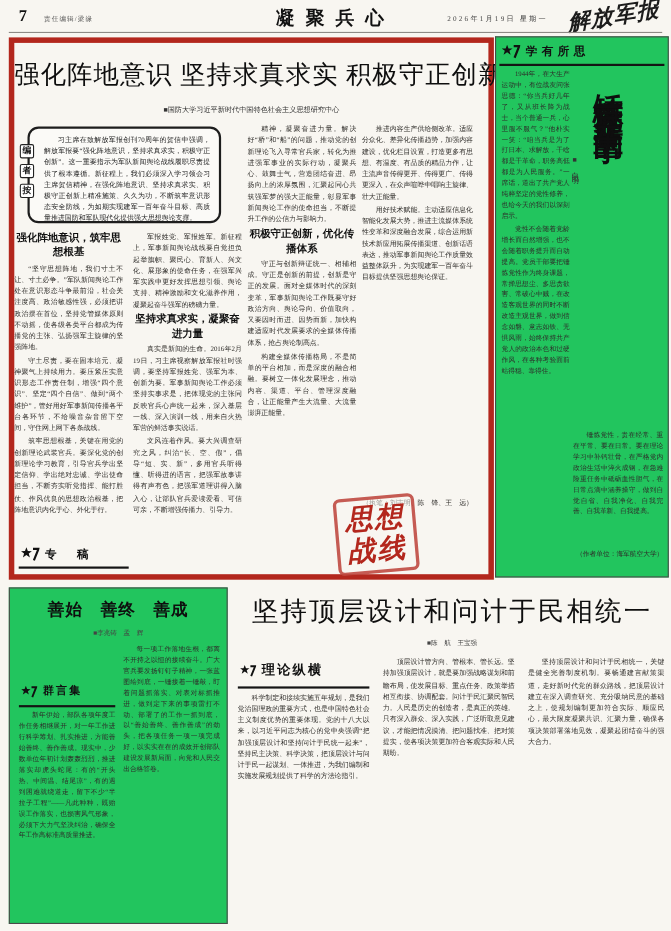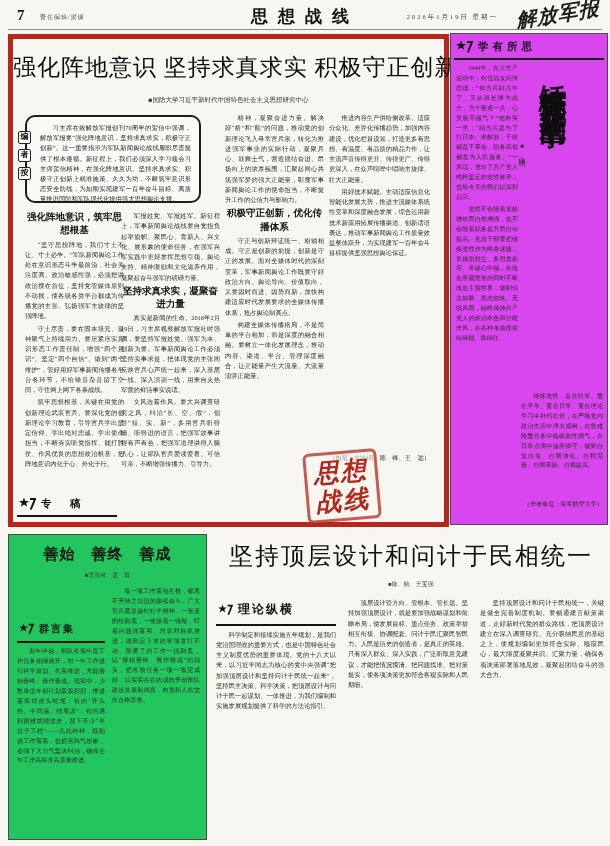--- a/index.html
+++ b/index.html
@@ -35,21 +35,21 @@
   .colhead{display:flex;align-items:center;gap:5px;font-size:10.5px;font-weight:bold;letter-spacing:4px;
            color:#111;padding:2px 0 4px 2px;border-bottom:2px solid #141414;}
   .zhuangao{position:absolute;left:4px;top:456px;width:100px;}
   .stamp{position:absolute;left:292px;top:412px;width:74px;height:70px;border:3px solid rgba(179,39,29,.75);
          border-radius:6px;transform:rotate(-5deg);color:#b3271d;text-align:center;
          font-style:italic;font-weight:bold;font-size:25px;line-height:1.15;
          background:rgba(248,246,241,.55);box-sizing:border-box;padding-top:4px;letter-spacing:2px;}
   .credit{text-align:right;text-indent:0!important;}
   
   .rightbox{position:absolute;left:450px;top:33px;width:158px;height:492px;border:1px solid #4a4a4a;
-            box-sizing:border-box;background:#d946ef;}
+            box-sizing:border-box;background:#22c55e;}
   .rightbox .colhead{position:absolute;left:3px;top:4px;width:148px;}
   .vhead{position:absolute;left:84px;top:30px;height:330px;writing-mode:vertical-rl;
          font-size:27px;font-weight:bold;letter-spacing:4px;color:#0e0e0e;}
   .vauthor{position:absolute;left:66px;top:108px;height:90px;writing-mode:vertical-rl;
            font-size:6.5px;color:#333;letter-spacing:2px;}
   
   .blbox{position:absolute;left:8px;top:534px;width:199px;height:306px;border:1px solid #4a4a4a;
          box-sizing:border-box;background:#22c55e;}
   .bl-headline{position:absolute;left:0;top:10px;width:100%;text-align:center;font-size:15px;
                font-weight:bold;letter-spacing:1px;color:#0e0e0e;}
@@ -61,39 +61,39 @@
   .br-author{position:absolute;left:0;top:46px;width:100%;text-align:center;font-size:6px;color:#444;}
   .star-ic{flex:0 0 auto;display:inline-block;line-height:0;}
 </style>
 </head>
 <body>
 
 <div id="page">
 
   <div class="pagenum">7</div>
   <div class="editor">责任编辑/梁缘</div>
-  <div class="section-title">思想战线</div>
+  <div class="section-title">凝聚兵心</div>
   <div class="date">2026年1月19日  星期一</div>
   <div class="masthead">解放军报</div>
   <div class="header-rule"></div>
 
   <div class="redbox">
     <div class="main-headline">强化阵地意识  坚持求真求实  积极守正创新</div>
     <div class="main-byline">■国防大学习近平新时代中国特色社会主义思想研究中心</div>
 
     <div class="notebox">
       <div class="notetab">
         <span>编</span>
         <span>者</span>
         <span>按</span>
       </div>
       <p>习主席在致解放军报创刊70周年的贺信中强调，解放军报要“强化阵地意识，坚持求真求实，积极守正创新”。这一重要指示为军队新闻舆论战线履职尽责提供了根本遵循。新征程上，我们必须深入学习领会习主席贺信精神，在强化阵地意识、坚持求真求实、积极守正创新上精准施策、久久为功，不断筑牢意识形态安全防线，为如期实现建军一百年奋斗目标、高质量推进国防和军队现代化提供强大思想舆论支撑。</p>
     </div>
 
-    <div class="mcol" style="left:12px;top:172px;width:99px;height:280px;">
+    <div class="mcol" style="left:0;top:172px;width:99px;height:280px;">
       <p class="sub">强化阵地意识，筑牢思想根基</p>
       <p>“坚守思想阵地，我们寸土不让、寸土必争。”军队新闻舆论工作处在意识形态斗争最前沿，社会关注度高、政治敏感性强，必须把讲政治摆在首位，坚持党管媒体原则不动摇，使各级各类平台都成为传播党的主张、弘扬强军主旋律的坚强阵地。</p>
       <p>守土尽责，要在固本培元、凝神聚气上持续用力。要压紧压实意识形态工作责任制，增强“四个意识”、坚定“四个自信”、做到“两个维护”，管好用好军事新闻传播各平台各环节，不给噪音杂音留下空间，守住网上网下各条战线。</p>
       <p>筑牢思想根基，关键在用党的创新理论武装官兵。要深化党的创新理论学习教育，引导官兵学出坚定信仰、学出绝对忠诚、学出使命担当，不断夯实听党指挥、能打胜仗、作风优良的思想政治根基，把阵地意识内化于心、外化于行。</p>
     </div>
 
     <div class="mcol" style="left:212px;top:74px;width:99px;height:406px;">
       <p>精神，凝聚奋进力量。解决好“桥”和“船”的问题，推动党的创新理论飞入寻常官兵家，转化为推进强军事业的实际行动，凝聚兵心、鼓舞士气，营造团结奋进、昂扬向上的浓厚氛围，汇聚起同心共筑强军梦的强大正能量，彰显军事新闻舆论工作的使命担当，不断提升工作的公信力与影响力。</p>
       <p class="sub">积极守正创新，优化传播体系</p>
       <p>守正与创新辩证统一、相辅相成。守正是创新的前提，创新是守正的发展。面对全媒体时代的深刻变革，军事新闻舆论工作既要守好政治方向、舆论导向、价值取向，又要因时而进、因势而新，加快构建适应时代发展要求的全媒体传播体系，抢占舆论制高点。</p>

